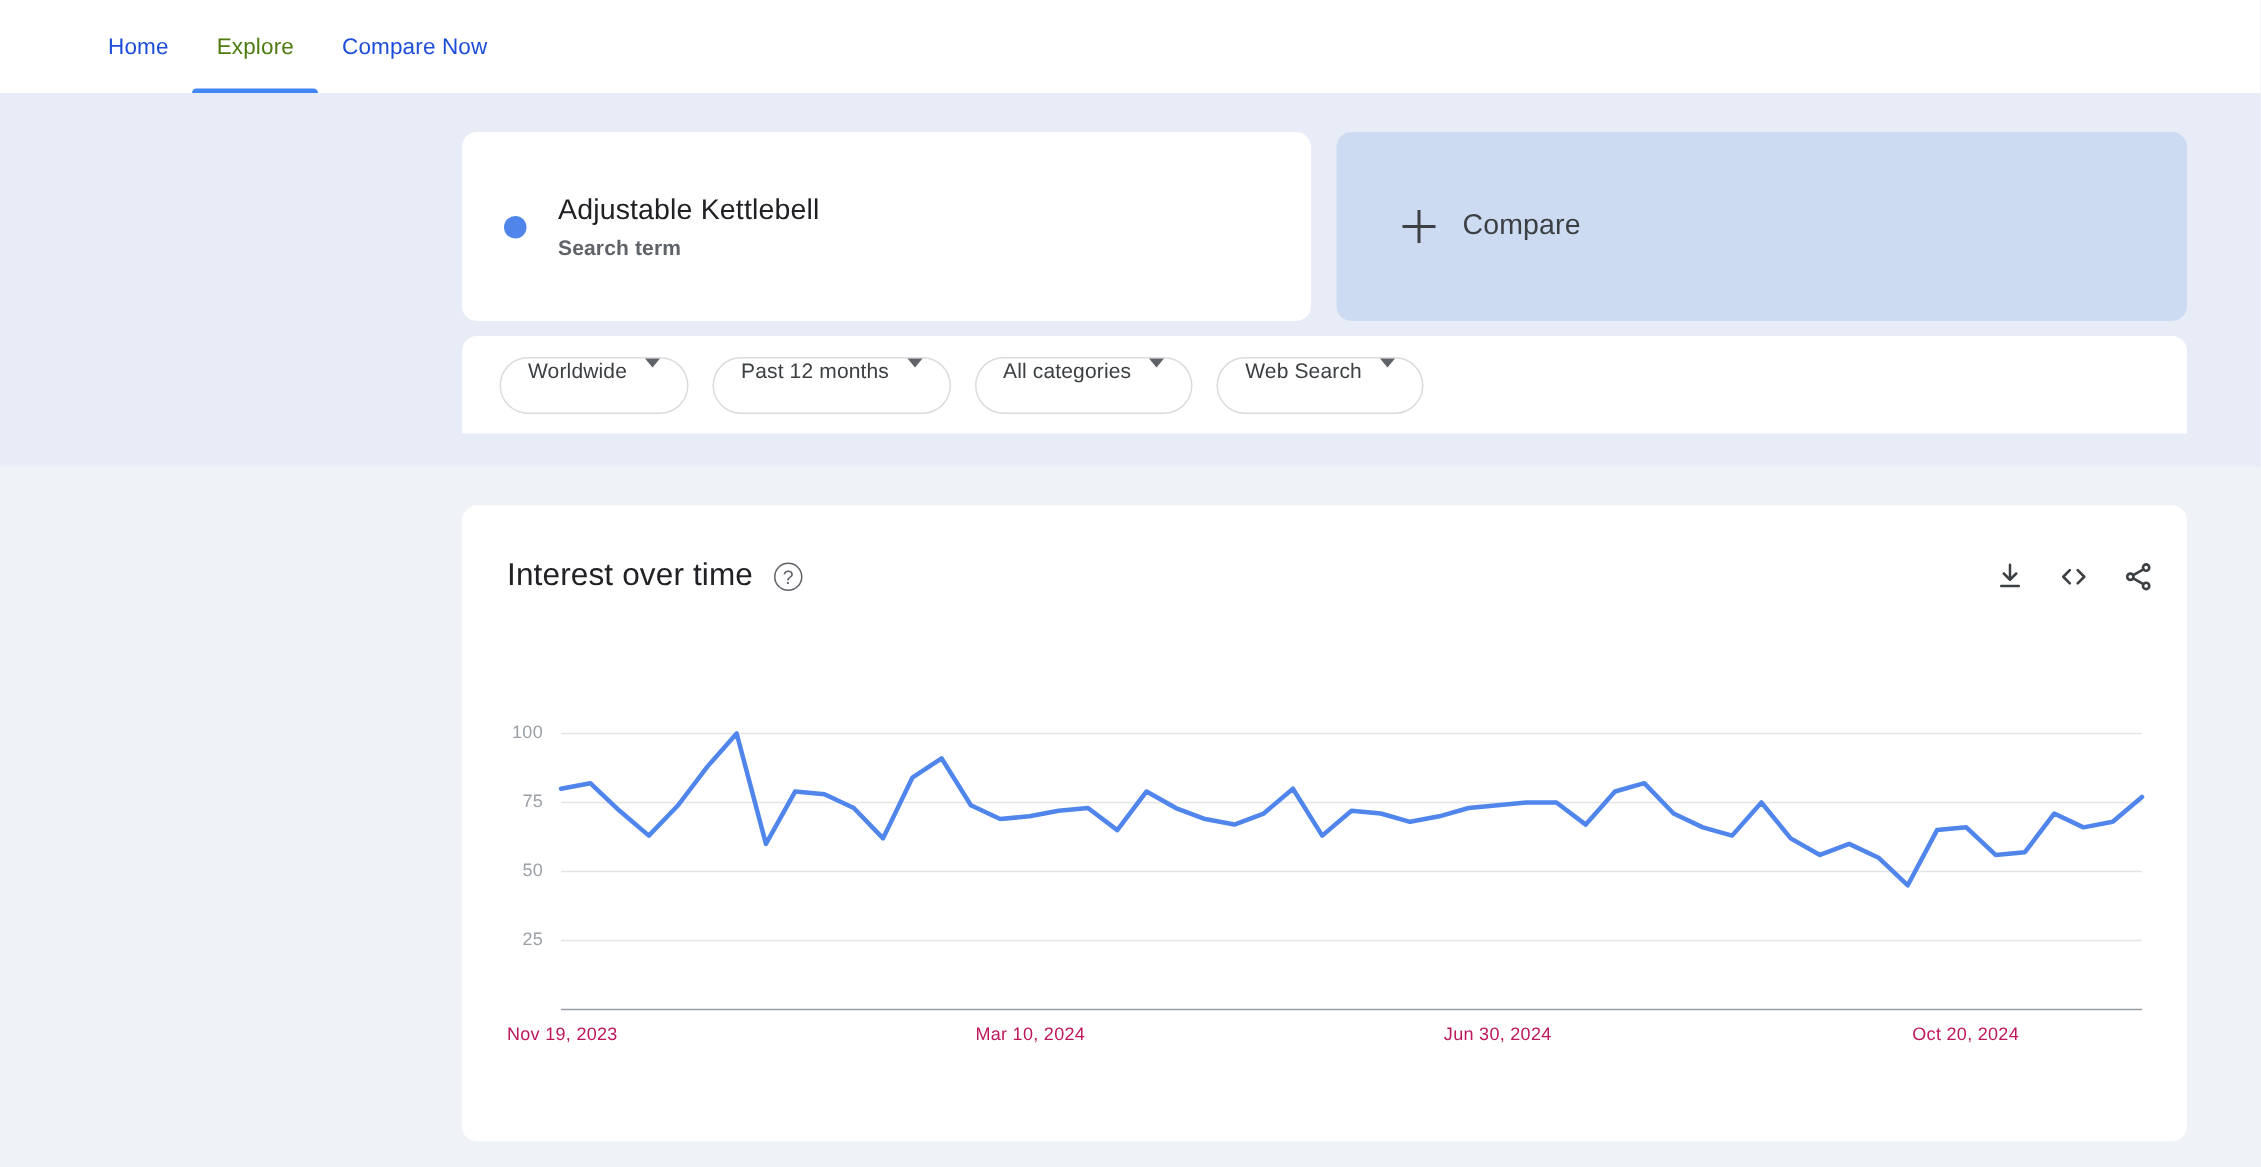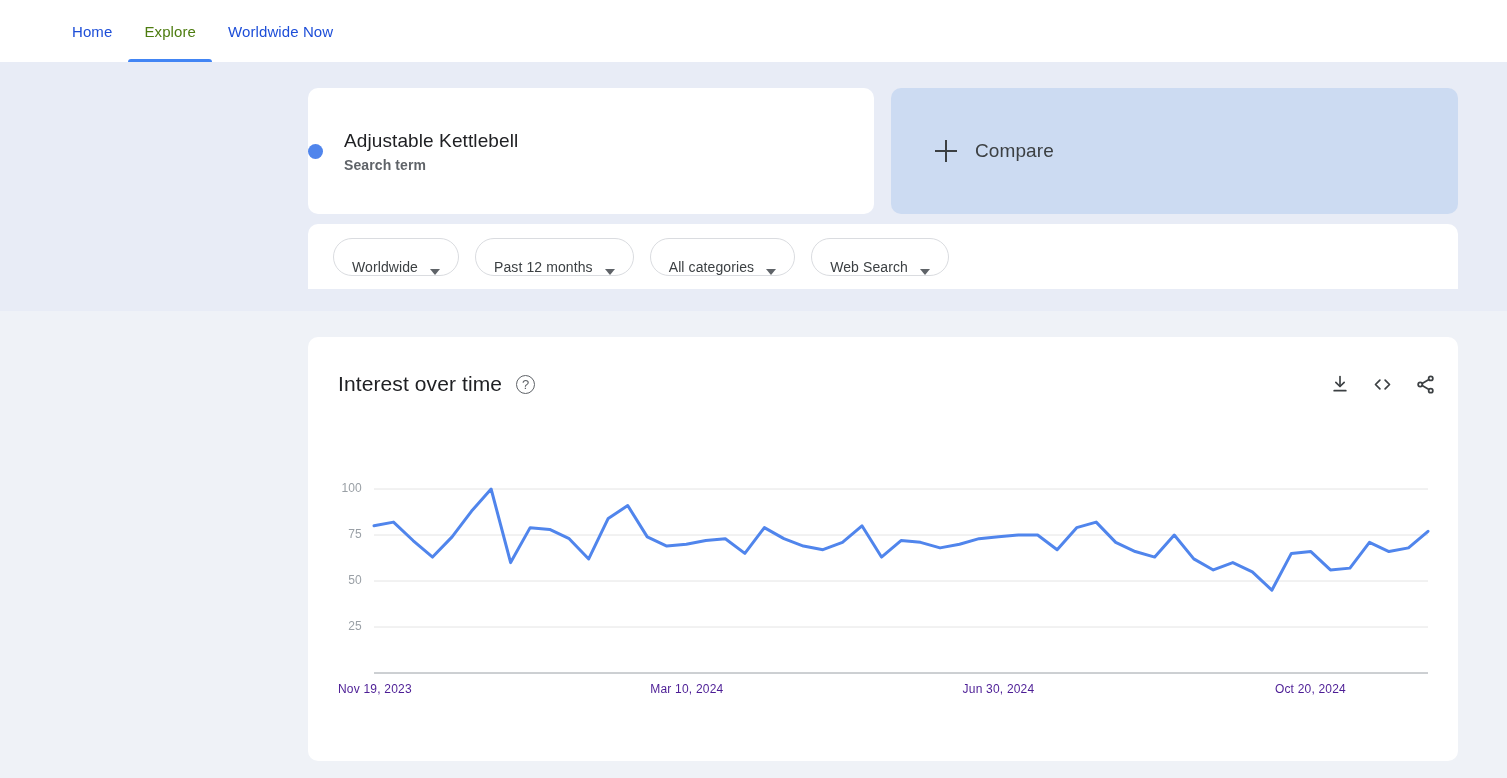--- a/index.html
+++ b/index.html
@@ -53,21 +53,21 @@
     background: #eff2f7;
   }
 
   
   .query-row {
     position: absolute; top: 88px; left: 308px; width: 1150px; height: 126px;
     display: flex; gap: 17px;
   }
   .term-card {
     width: 566px; background: #fff; border-radius: 10px;
-    display: flex; align-items: center; 
+    display: flex; align-items: center; padding-left: 28px;
   }
   .term-dot {
     width: 15px; height: 15px; border-radius: 50%; background: #5085ec;
     flex: 0 0 auto; margin-right: 21px;
   }
   .term-text .term-title {
     font-size: 19px; color: #202124; line-height: 24px; letter-spacing: .1px;
   }
   .term-text .term-sub {
     font-size: 14px; color: #5f6368; margin-top: 4px; letter-spacing: .1px; font-weight: bold;
@@ -87,21 +87,21 @@
   .compare-label { font-size: 19px; color: #3c4043; letter-spacing: .1px; }
 
   
   .filter-bar {
     position: absolute; top: 224px; left: 308px; width: 1150px; height: 65px;
     background: #fff; border-radius: 10px 10px 0 0;
     display: flex; align-items: center; padding-left: 25px; gap: 16px;
   }
   .chip {
     height: 38px; border: 1px solid #dadce0; border-radius: 19px;
-    display: inline-flex; align-items: flex-end; padding: 0 18px;
+    display: inline-flex; align-items: flex-start; padding: 0 18px;
     font-size: 14px; color: #3c4043; background: #fff; cursor: pointer;
     letter-spacing: .1px; white-space: nowrap;
   }
   .caret {
     width: 0; height: 0; margin-left: 12px;
     border-left: 5px solid transparent; border-right: 5px solid transparent;
     border-top: 6px solid #5f6368;
   }
 
   
@@ -132,32 +132,32 @@
   .plot-wrap {
     position: absolute; left: 0; top: 0; width: 1150px; height: 424px;
     pointer-events: none;
   }
   .plot-svg { position: absolute; left: 0; top: 0; }
   .ylab {
     position: absolute; font-size: 12px; color: #9aa0a6; text-align: right;
     width: 40px; letter-spacing: .2px;
   }
   .xlab {
-    position: absolute; font-size: 12px; color: #4c1d95; letter-spacing: .2px;
+    position: absolute; font-size: 12px; color: #be185d; letter-spacing: .2px;
     white-space: nowrap;
   }
 </style>
 </head>
 <body>
 
 <div class="topnav">
   <div class="navlinks">
     <div class="navlink">Home</div>
     <div class="navlink active">Explore</div>
-    <div class="navlink">Worldwide Now</div>
+    <div class="navlink">Compare Now</div>
   </div>
 </div>
 
 <div class="band-top"></div>
 <div class="band-bottom"></div>
 
 <div class="query-row">
   <div class="term-card">
     <div class="term-dot"></div>
     <div class="term-text">

